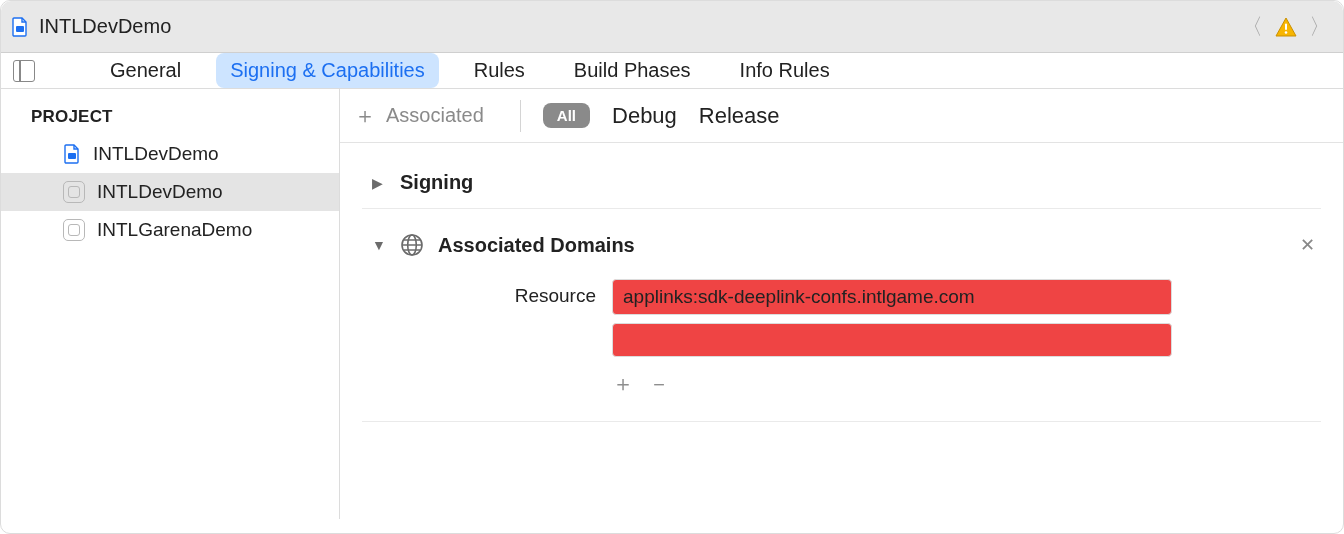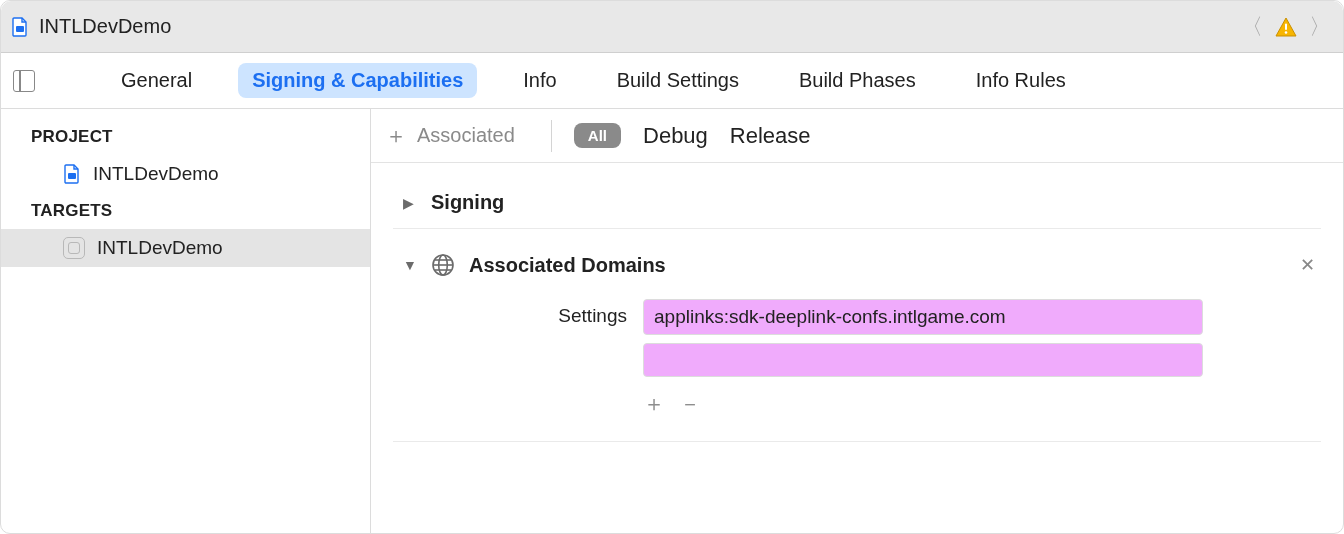--- a/index.html
+++ b/index.html
@@ -32,41 +32,41 @@
   .nav-chevron { font-size: 22px; color: #aaa; padding: 0 2px; }
   .warn-icon svg { display: block; }
 
   .file-icon {
     width: 18px; height: 20px;
     display: inline-flex; align-items: center; justify-content: center;
   }
 
   
   .tabbar {
-    height: 56px;
+    height: 36px;
     border-bottom: 1px solid #dcdcdc;
     display: flex;
     align-items: center;
-    gap: 32px;
+    gap: 21px;
     padding-left: 12px;
   }
   .sidebar-toggle {
     width: 22px; height: 22px; border: 1.5px solid #888;
     border-radius: 3px; position: relative; flex: none; margin-right: 40px;
   }
   .sidebar-toggle::before {
     content: ""; position: absolute; left: 5px; top: 0; bottom: 0;
     width: 1.5px; background: #888;
   }
   .tab { font-size: 20px; color: #222; padding: 6px 14px; border-radius: 8px; white-space: nowrap; }
-  .tab.active { background: #cde4ff; color: #1c6ff1; font-weight: 700; }
+  .tab.active { background: #cde4ff; color: #1c6ff1; font-weight: 400; }
 
   
   .split { display: flex; height: calc(534px - 52px - 52px); }
-  .sidebar { width: 370px; flex: none; border-right: 1px solid #dcdcdc; padding-top: 10px; }
+  .sidebar { width: 339px; flex: none; border-right: 1px solid #dcdcdc; padding-top: 10px; }
   .sb-header { font-size: 17px; font-weight: 700; letter-spacing: .2px; padding: 8px 30px; color: #222; }
   .sb-row { display: flex; align-items: center; gap: 12px; padding: 8px 14px 8px 62px; font-size: 19px; color: #222; }
   .sb-row.indent-project { padding-left: 62px; }
   .sb-row.selected { background: #e4e4e4; }
   .target-icon {
     width: 22px; height: 22px; border: 1.8px solid #b8b8b8; border-radius: 5px;
     display: inline-flex; align-items: center; justify-content: center; flex: none;
   }
   .target-icon::before {
     content: ""; width: 10px; height: 10px; border: 1.6px solid #b8b8b8; border-radius: 3px;
@@ -93,21 +93,21 @@
   .section.associated .section-row { padding-top: 24px; }
   .close-x { margin-left: auto; color: #888; font-size: 18px; padding-right: 6px; }
 
   .globe-icon { width: 24px; height: 24px; color: #6b6b6b; }
 
   .domains-block { display:flex; padding: 8px 0 22px 120px; }
   .domains-label { font-size: 19px; color: #222; width: 130px; text-align: right; padding-right: 16px; padding-top: 6px;}
   .domains-list { flex:1; max-width: 560px; }
   .dom-row {
     border: 1px solid #dcdcdc; border-radius: 4px; padding: 6px 10px; font-size: 19px;
-    color: #222; background: #f0abfc; margin-bottom: 8px; min-height: 34px;
+    color: #222; background: #ef4444; margin-bottom: 8px; min-height: 34px;
   }
   .dom-row.empty { border: 1px solid #dcdcdc; height: 34px; }
   .add-remove { display:flex; gap: 14px; padding-top: 4px; color: #8e8e8e; font-size: 22px; }
 
 </style>
 </head>
 <body>
 
 <div class="titlebar">
   <span class="file-icon">
@@ -127,45 +127,47 @@
       <circle cx="11" cy="15.5" r="1.3" fill="#fff"></circle>
     </svg>
   </span>
   <span class="nav-chevron">〉</span>
 </div>
 
 <div class="tabbar">
   <div class="sidebar-toggle"></div>
   <div class="tab">General</div>
   <div class="tab active">Signing &amp; Capabilities</div>
-  <div class="tab">Info</div>
-  <div class="tab">Build Settings</div>
+  <div class="tab">Rules</div>
   <div class="tab">Build Phases</div>
   <div class="tab">Info Rules</div>
 </div>
 
 <div class="split">
 
   <div class="sidebar">
     <div class="sb-header">PROJECT</div>
     <div class="sb-row indent-project">
       <span class="file-icon">
         <svg viewBox="0 0 18 20" width="18" height="20">
           <path d="M3 1h8l4 4v13a1 1 0 0 1-1 1H3a1 1 0 0 1-1-1V2a1 1 0 0 1 1-1z" fill="#fff" stroke="#1c6ff1" stroke-width="1.4"></path>
           <path d="M11 1v4h4" fill="none" stroke="#1c6ff1" stroke-width="1.4"></path>
           <rect x="5" y="9" width="8" height="6" rx="1" fill="#1c6ff1"></rect>
         </svg>
       </span>
       <span>INTLDevDemo</span>
     </div>
-    <div class="sb-header">TARGETS</div>
 
     <div class="sb-row selected">
       <span class="target-icon"></span>
       <span>INTLDevDemo</span>
+    </div>
+    <div class="sb-row">
+      <span class="target-icon"></span>
+      <span>INTLGarenaDemo</span>
     </div>
   </div>
 
   <div class="main">
     <div class="capbar">
       <div class="cap-add">
         <span style="font-size:22px;">＋</span>
         <span>Associated</span>
       </div>
       <div class="divider-v"></div>
@@ -193,21 +195,21 @@
               <path d="M2 12h20"></path>
               <path d="M3.5 7h17"></path>
               <path d="M3.5 17h17"></path>
             </svg>
           </span>
           <span class="title">Associated Domains</span>
           <span class="close-x">✕</span>
         </div>
 
         <div class="domains-block">
-          <div class="domains-label">Settings</div>
+          <div class="domains-label">Resource</div>
           <div class="domains-list">
             <div class="dom-row">applinks:sdk-deeplink-confs.intlgame.com</div>
             <div class="dom-row empty"></div>
             <div class="add-remove">
               <span>＋</span>
               <span>－</span>
             </div>
           </div>
         </div>
       </div>

